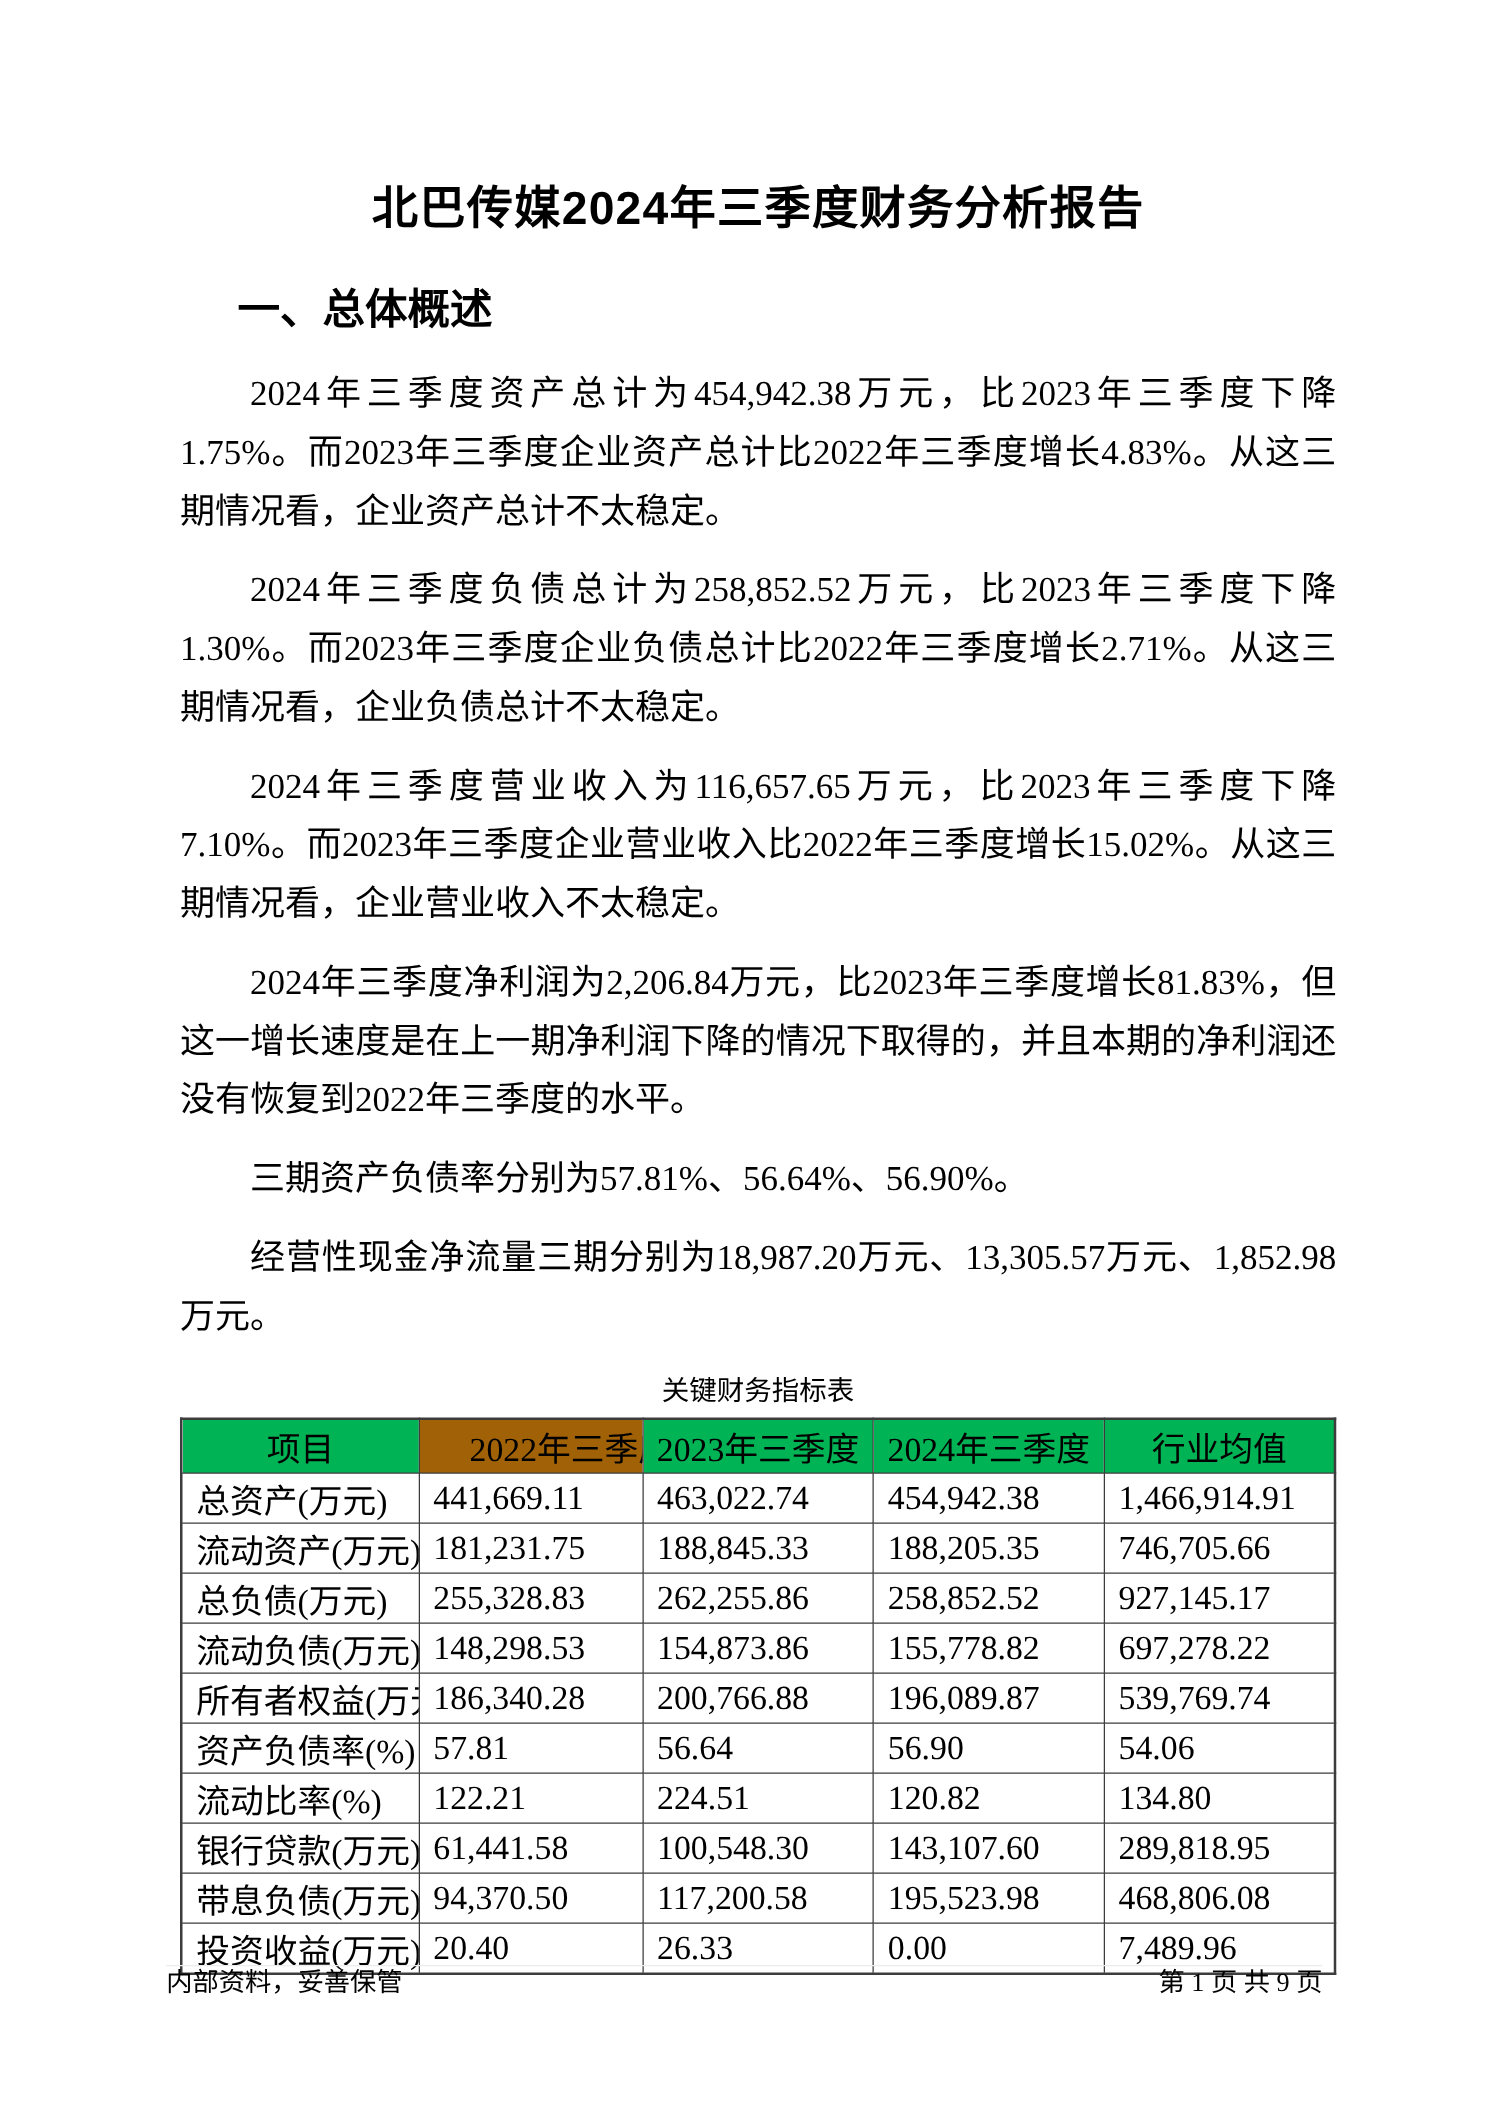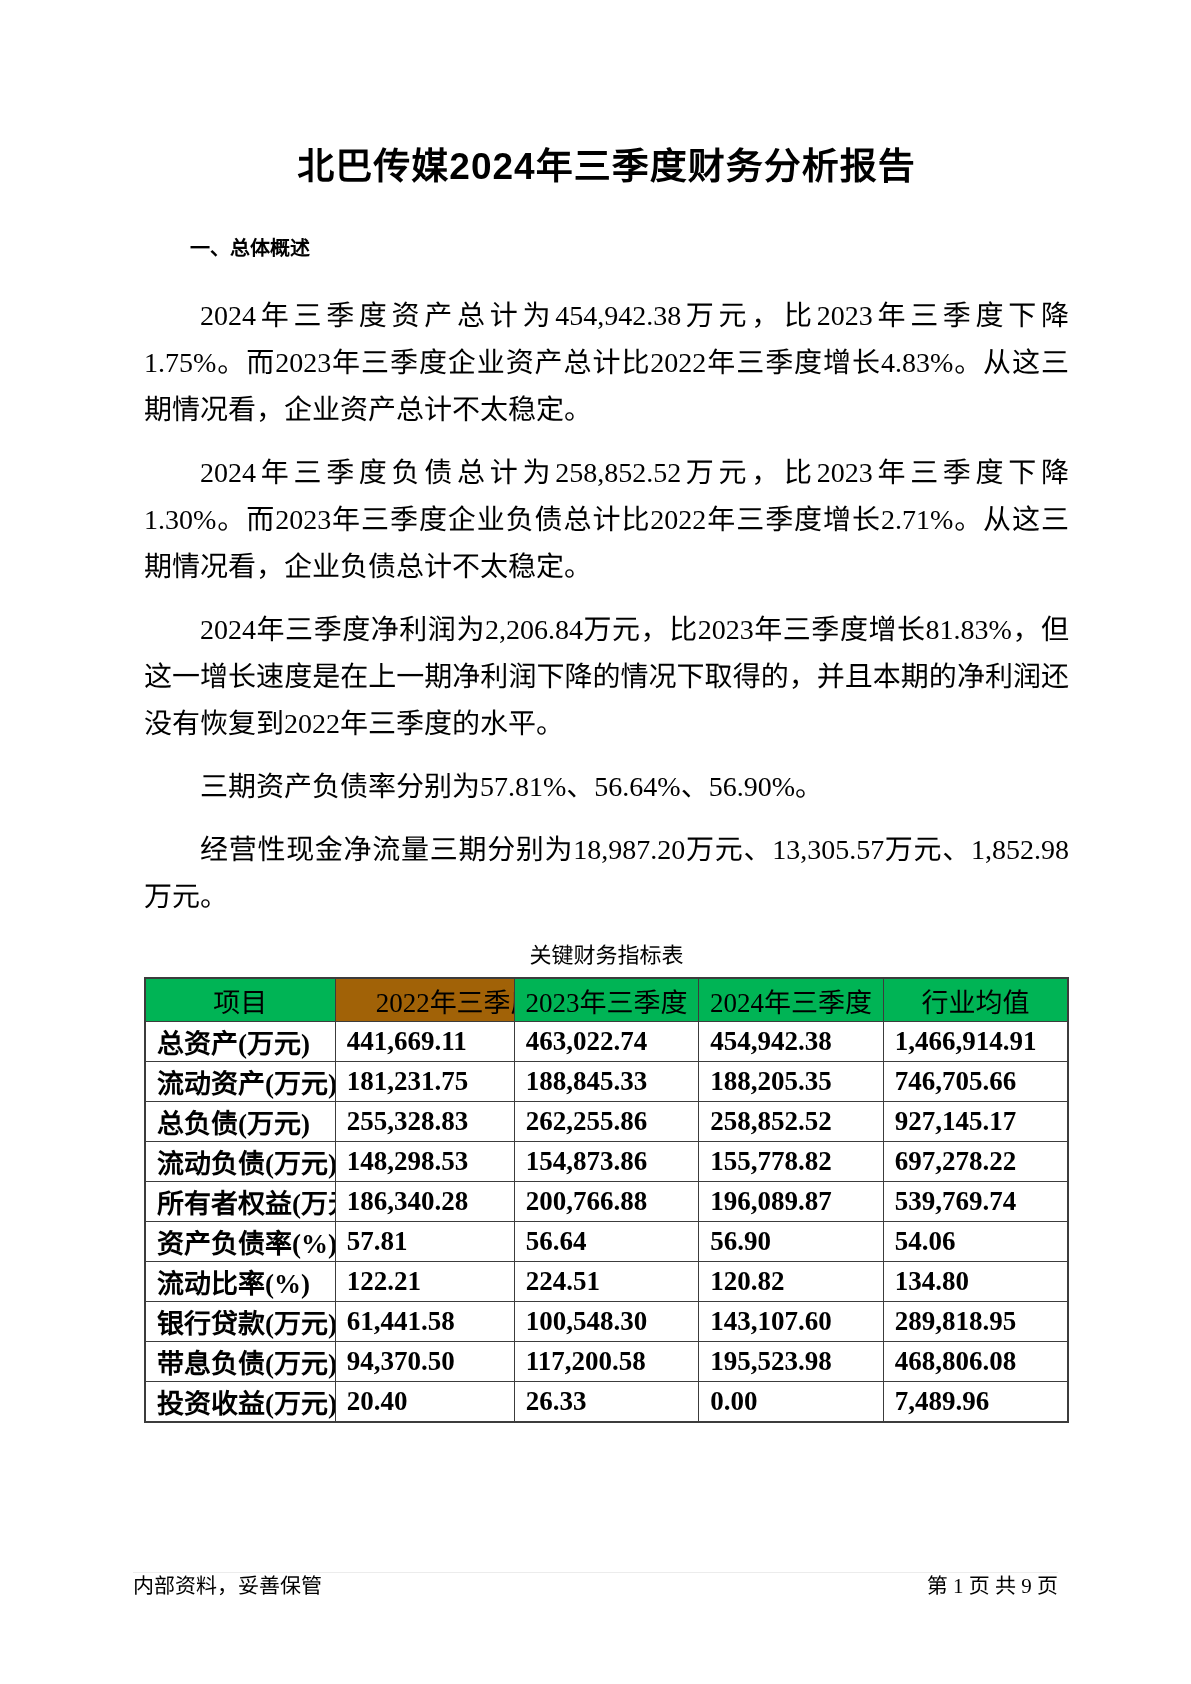--- a/index.html
+++ b/index.html
@@ -25,21 +25,21 @@
     font-weight: bold;
     font-size: 37px;
     line-height: 42px;
     text-align: center;
     letter-spacing: 1px;
   }
   .section-heading {
     margin: 40px 0 0 46px;
     font-family: "Liberation Sans", "DejaVu Sans", sans-serif;
     font-weight: bold;
-    font-size: 20px;
+    font-size: 34px;
     line-height: 40px;
   }
   .paragraphs { margin-top: 24px; }
   .paragraphs p {
     font-size: 28px;
     line-height: 47px;
     margin: 16px 0;
     text-indent: 2em;
     text-align: justify;
   }
@@ -53,21 +53,20 @@
     margin-top: 8px;
     width: 100%;
     border-collapse: collapse;
     table-layout: fixed;
     font-size: 27px;
   }
   table.fin-table th, table.fin-table td {
     border: 1px solid #3c3c3c;
     overflow: hidden;
     white-space: nowrap;
-    font-weight: bold;
   }
   table.fin-table th {
     height: 40px;
     font-weight: normal;
     text-align: center;
     vertical-align: middle;
   }
   table.fin-table td {
     height: 32px;
     text-align: left;
@@ -93,20 +92,21 @@
 <div class="page">
   <div class="content">
 
     <h1 class="doc-title">北巴传媒2024年三季度财务分析报告</h1>
 
     <h2 class="section-heading">一、总体概述</h2>
 
     <div class="paragraphs">
       <p>2024年三季度资产总计为454,942.38万元，比2023年三季度下降1.75%。而2023年三季度企业资产总计比2022年三季度增长4.83%。从这三期情况看，企业资产总计不太稳定。</p>
       <p>2024年三季度负债总计为258,852.52万元，比2023年三季度下降1.30%。而2023年三季度企业负债总计比2022年三季度增长2.71%。从这三期情况看，企业负债总计不太稳定。</p>
+      <p>2024年三季度营业收入为116,657.65万元，比2023年三季度下降7.10%。而2023年三季度企业营业收入比2022年三季度增长15.02%。从这三期情况看，企业营业收入不太稳定。</p>
       <p>2024年三季度净利润为2,206.84万元，比2023年三季度增长81.83%，但这一增长速度是在上一期净利润下降的情况下取得的，并且本期的净利润还没有恢复到2022年三季度的水平。</p>
       <p>三期资产负债率分别为57.81%、56.64%、56.90%。</p>
       <p>经营性现金净流量三期分别为18,987.20万元、13,305.57万元、1,852.98万元。</p>
     </div>
 
     <div class="table-caption">关键财务指标表</div>
 
     <table class="fin-table">
       <colgroup>
         <col style="width:20.6%">

